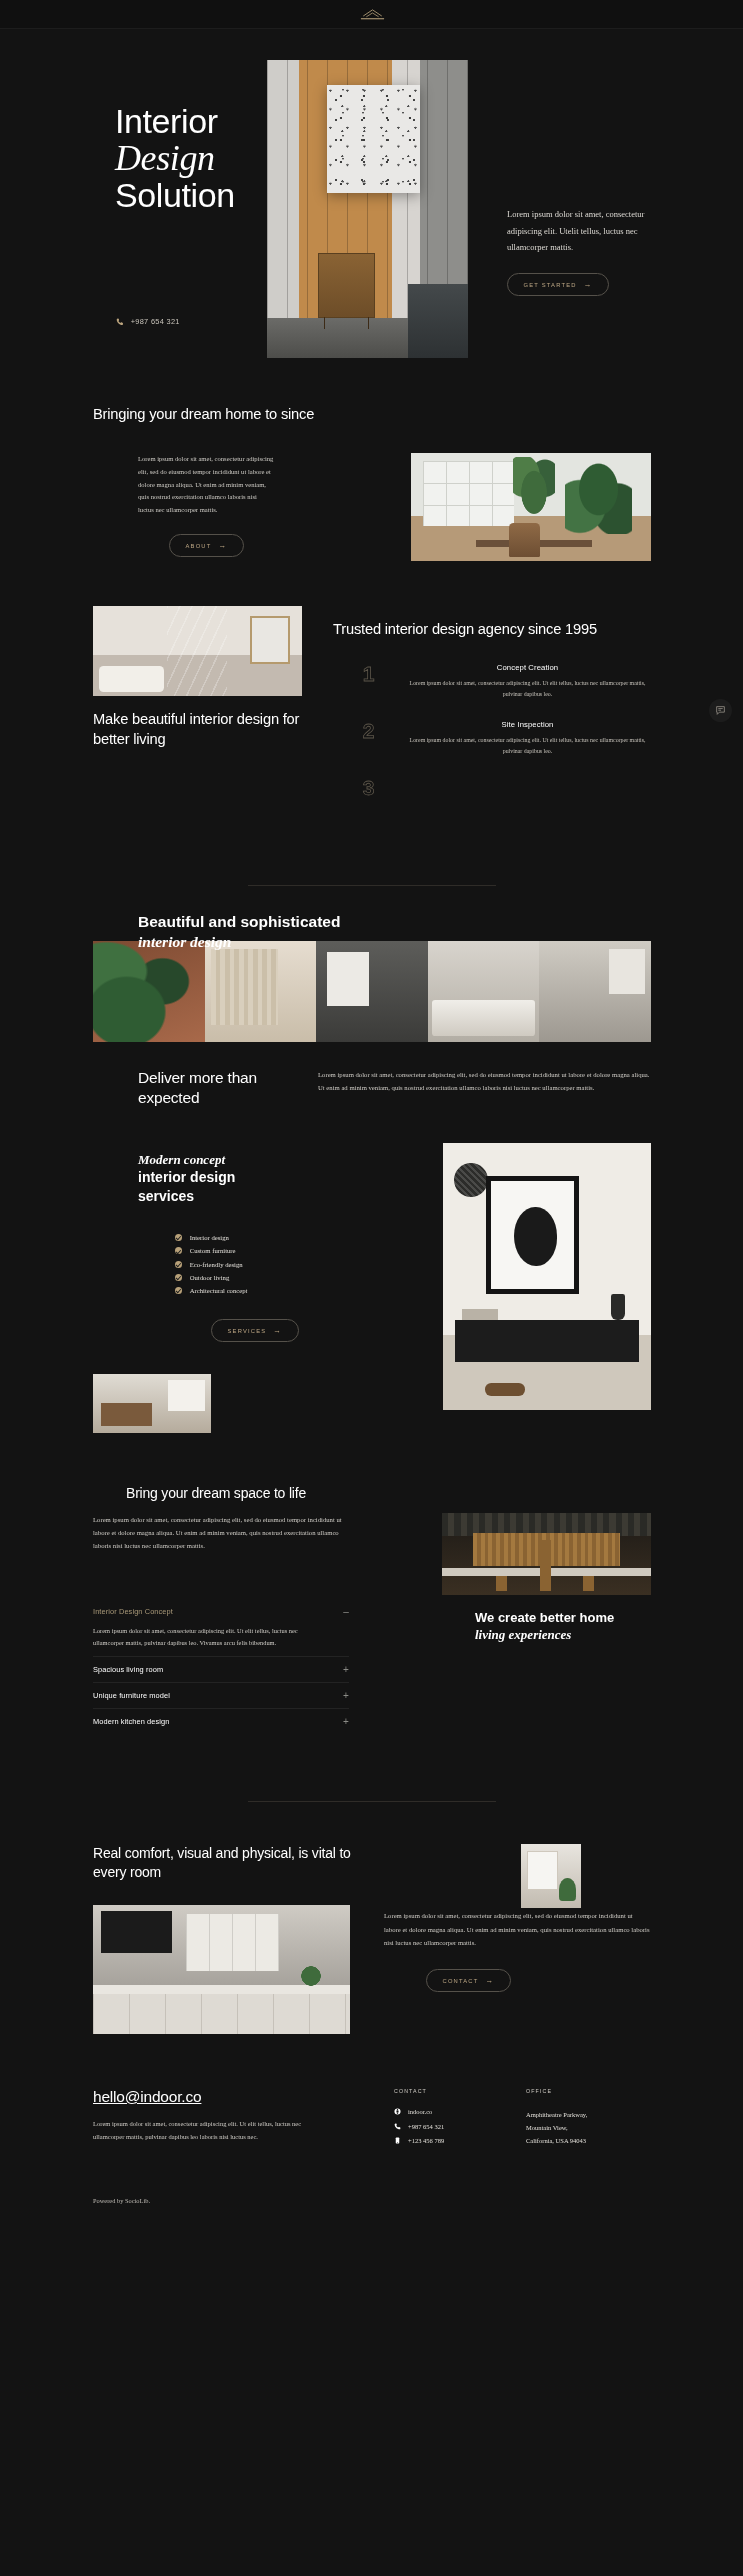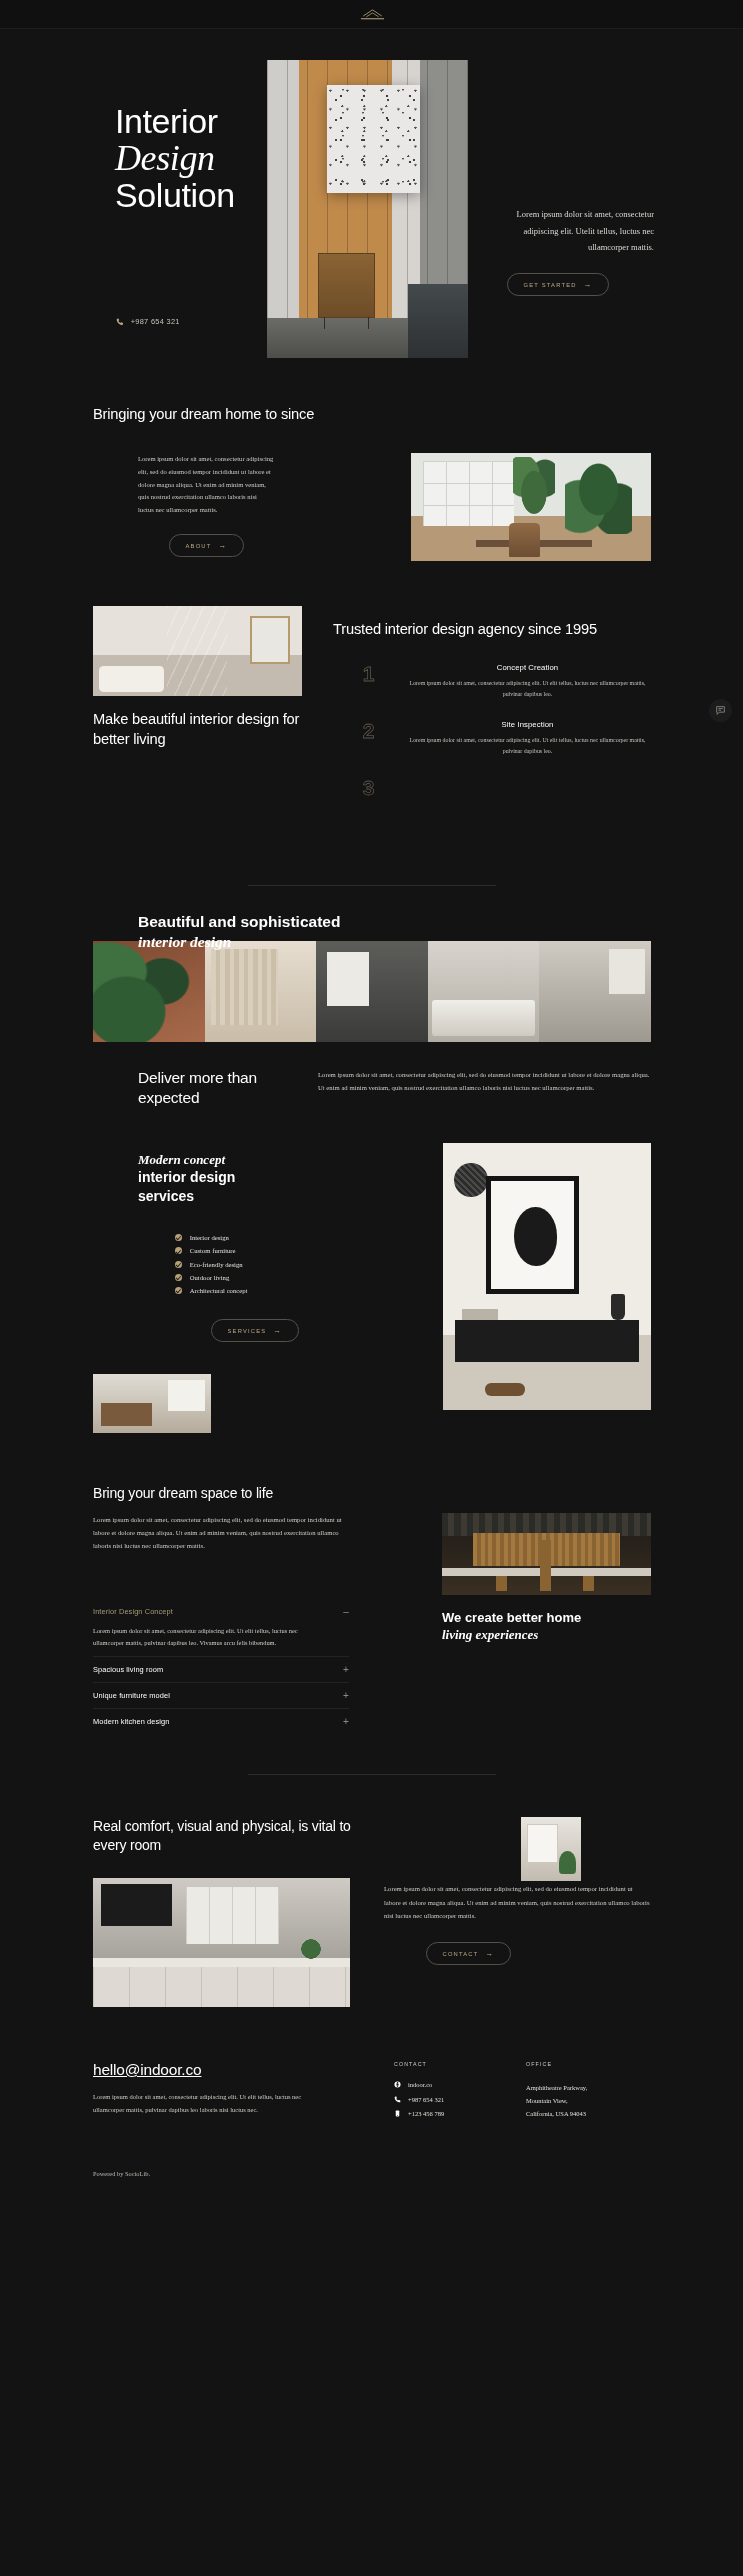--- a/index.html
+++ b/index.html
@@ -74,21 +74,20 @@
     position:absolute; left:116px; top:288px; display:flex; align-items:center;
     gap:7px; font-size:7.4px; color:#c9c4bb; letter-spacing:0.3px; z-index:4;
   }
   .hero-phone svg { width:7.7px; height:7.7px; fill:#bba47e; }
   .hero-right {
     position:absolute; left:507px; top:177px; width:147px; z-index:4;
   }
   .hero-right p {
     font-family:"Liberation Serif", serif; font-size:8.5px; line-height:1.95;
     color:#dedbd5;
-    text-align:right;
   }
   .btn-pill {
     display:inline-flex; align-items:center; gap:7px;
     border:0.8px solid #55514a; border-radius:774px; padding:7px 15.5px;
     color:#bda785; font-size:5.8px; letter-spacing:1.2px; text-transform:uppercase;
     background:transparent;
   }
   .btn-pill .arw { font-size:7.7px; line-height:1; }
   .hero-right .btn-pill { margin-top:17px; }
 
@@ -224,21 +223,21 @@
   .s6 .bigimg .console:after{content:"";position:absolute;left:6.2px;top:-11px;width:36px;height:11px;
     background:#b9b2a6;}
   .s6 .bigimg .vase{position:absolute;right:26px;bottom:90px;width:14px;height:26px;
     background:#2a2a28;border-radius:2.3px 2.3px 6.2px 6.2px;}
   .s6 .bigimg .shoes{position:absolute;left:42px;bottom:14px;width:40px;height:12.4px;
     background:#6d4f31;border-radius:6.2px;}
 
   
   .s7 { margin-top:31px; position:relative; min-height:232px; }
   .s7 .col-l { width:256px; }
-  .s7 h2 { font-size:14px; margin-bottom:11px; }
+  .s7 h2 { font-size:14px; margin-bottom:11px;margin-left:33px; }
   .s7 .col-l > p.body { font-size:6.7px; line-height:1.95; }
   .acc { margin-top:20px; }
   .acc-item { padding:7px 0; }
   .acc-head {
     display:flex; align-items:center; justify-content:space-between;
     font-size:7.4px; font-weight:400; letter-spacing:0.1px;
   }
   .acc-item.open .acc-head { color:#a89878;margin-top:27px; }
   .acc-head .sign { font-size:10px; color:#8c8madeup; }
   .acc-head .sign { color:#8b8b86; font-weight:300; }
@@ -255,21 +254,21 @@
   .s7 .barimg .top{position:absolute;left:0;right:0;top:0;height:23px;
     background:repeating-linear-gradient(90deg,#2a2a26 0 6.2px,#3c3a33 6.2px 12.4px);}
   .s7 .barimg .shelf{position:absolute;left:31px;right:31px;top:20px;height:33px;
     background:repeating-linear-gradient(90deg,#a4793f 0 3.9px,#8a6332 3.9px 7.7px);}
   .s7 .barimg .ctr{position:absolute;left:0;right:0;bottom:18.6px;height:7.7px;background:#cfc9bf;}
   .s7 .barimg .stool{position:absolute;bottom:3.1px;width:11px;height:15.5px;background:#8a6332;}
   .s7 .barimg .s1{left:54px;} .s7 .barimg .s2{left:98px;} .s7 .barimg .s3{left:141px;}
   .s7 .col-r h2 { margin-top:14px; font-size:13px; line-height:1.34; }
 
   
-  .s8 { margin-top:40px; position:relative; }
+  .s8 { margin-top:67px; position:relative; }
   .s8 .divider { margin-bottom:43px; }
   .s8 h2 { width:279px; font-size:14px; line-height:1.34; }
   .s8 .thumb {
     position:absolute; right:70px; top:43px; width:60px; height:64px; overflow:hidden;
     background:linear-gradient(180deg,#e8e5df,#c2bbb0);
   }
   .s8 .thumb:after{content:"";position:absolute;left:6.2px;top:7.7px;width:29px;height:37px;background:#f6f5f2;border:1.5px solid #cfc8bd;}
   .s8 .thumb .g{position:absolute;right:4.6px;bottom:6.2px;width:17px;height:23px;background:#3f6b3c;border-radius:50% 50% 20% 20%;}
   .s8 .row2 { display:flex; margin-top:23px; gap:34px; }
   .s8 .kitchen {

